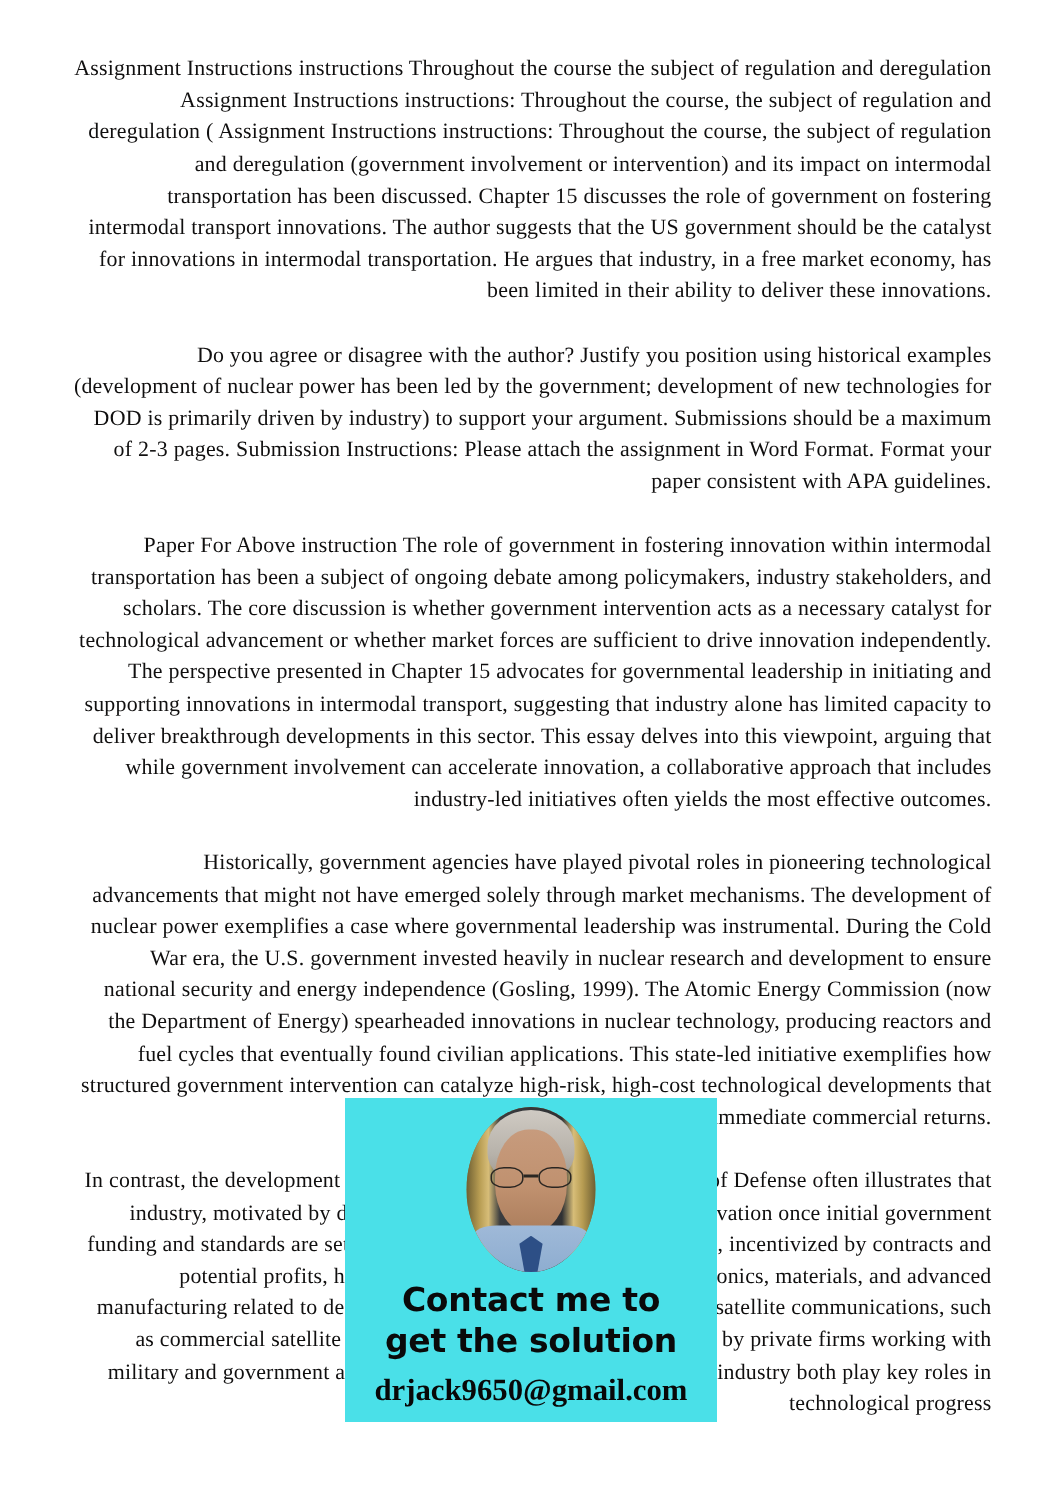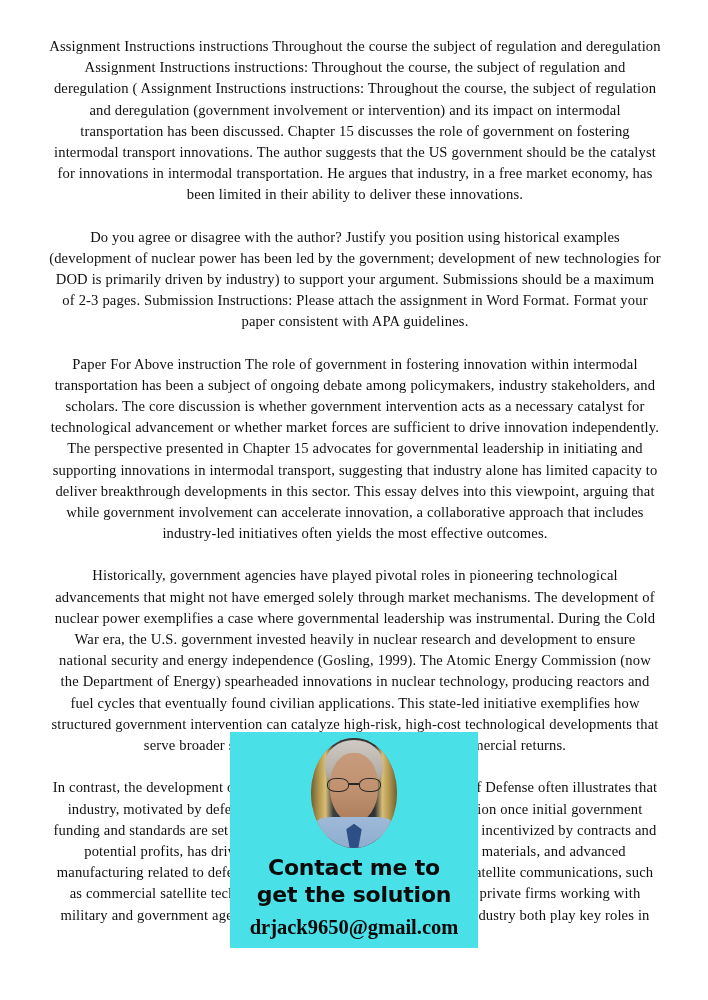--- a/index.html
+++ b/index.html
@@ -26,21 +26,21 @@
     left: 49px;
     top: 36px;
     width: 612px;
   }
 
   .para {
     margin: 0 0 21px 0;
     font-size: 14.6px;
     line-height: 21.2px;
     color: #100f0f;
-    text-align: center;
+    text-align: right;
     letter-spacing: 0.01em;
     word-spacing: 0.005em;
   }
   .para:last-child { margin-bottom: 0; }
 
   
   #overlay {
     position: absolute;
     left: 230px;
     top: 732px;

